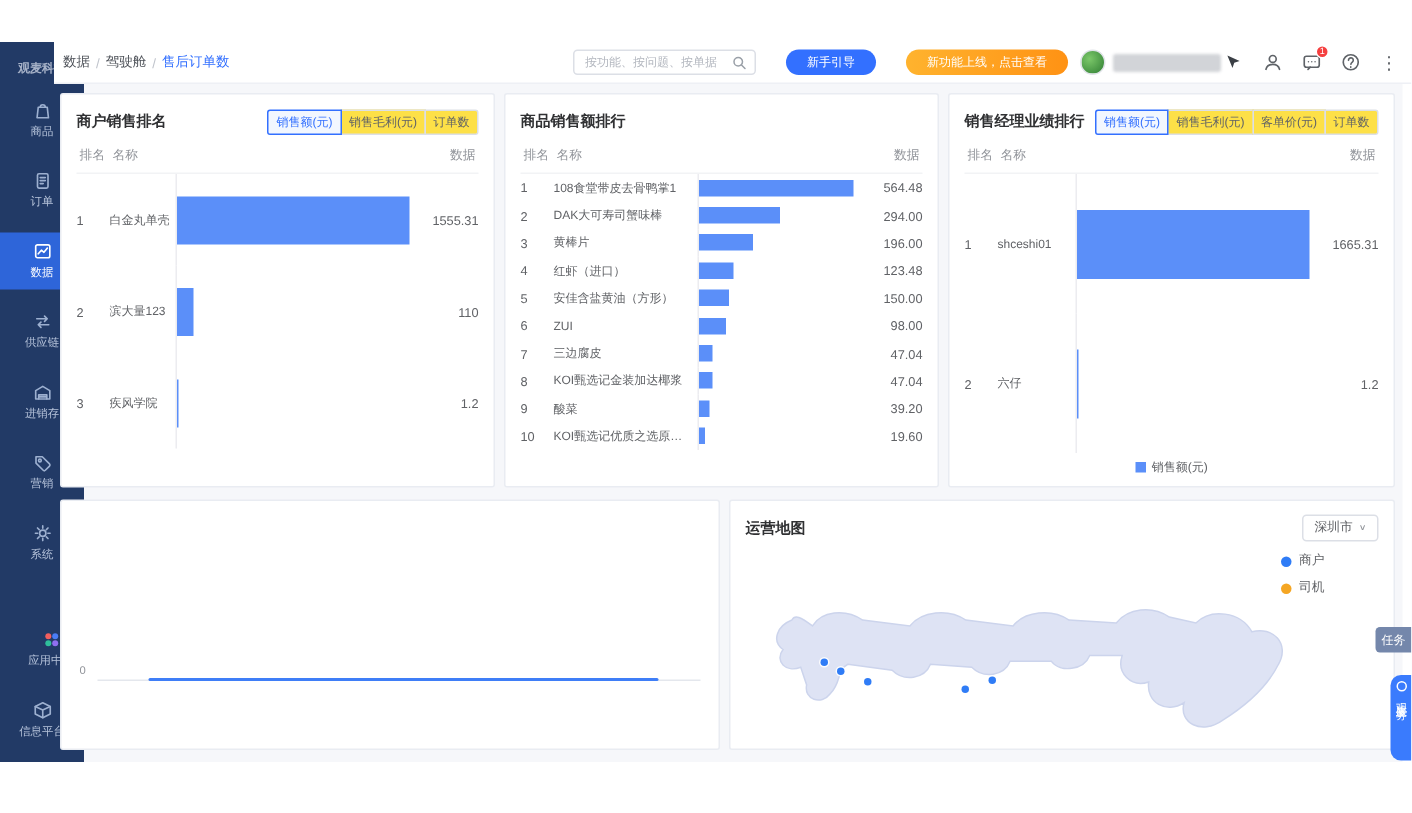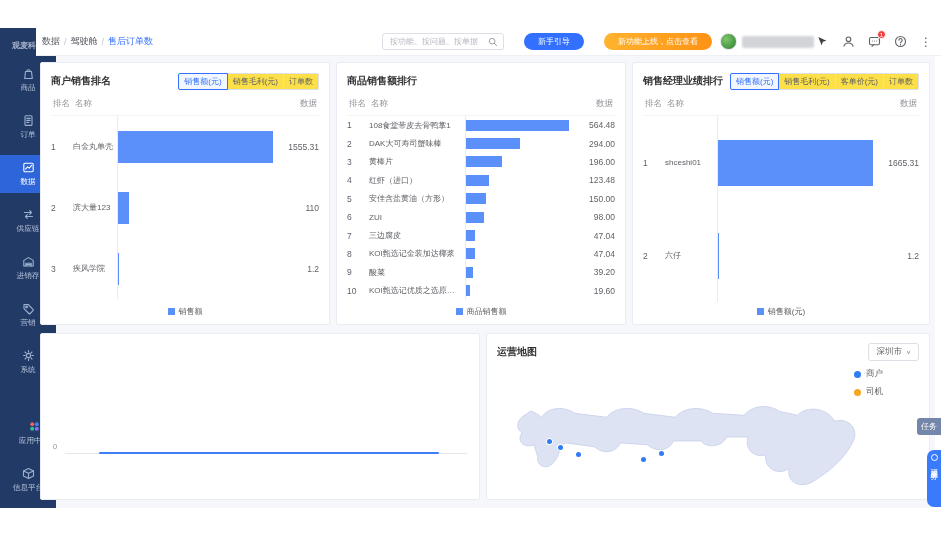--- a/index.html
+++ b/index.html
@@ -260,24 +260,20 @@
           </div>
           <div class="rrow tall">
             <span class="rank">3</span>
             <span class="name" style="width:44px">疾风学院</span>
             <span class="barwrap">
               <span class="bar" style="height:32px;width:0.08%"></span>
             </span>
             <span class="val">1.2</span>
           </div>
         </div>
-      <div class="legend">
-        <span class="sq"></span>
-        <span class="lg-lbl">销售额</span>
-      </div>
     </div>
 
     <div class="card" id="card-product">
       <div class="card-h">
         <span class="card-title">商品销售额排行</span>
       </div>
       <div class="thead">
         <span class="c-rank">排名</span>
         <span class="c-name">名称</span>
         <span class="c-val">数据</span>
@@ -357,24 +353,20 @@
           </div>
           <div class="rrow compact">
             <span class="rank">10</span>
             <span class="name" style="width:96px">KOI甄选记优质之选原颗椰碎</span>
             <span class="barwrap">
               <span class="bar" style="height:11px;width:3.47%"></span>
             </span>
             <span class="val">19.60</span>
           </div>
         </div>
-      <div class="legend">
-        <span class="sq"></span>
-        <span class="lg-lbl">商品销售额</span>
-      </div>
     </div>
 
     <div class="card" id="card-sales">
       <div class="card-h">
         <span class="card-title">销售经理业绩排行</span>
         <span class="seg">
           <button class="seg-btn sel">销售额(元)</button>
           <button class="seg-btn">销售毛利(元)</button>
           <button class="seg-btn">客单价(元)</button>
           <button class="seg-btn">订单数</button>

